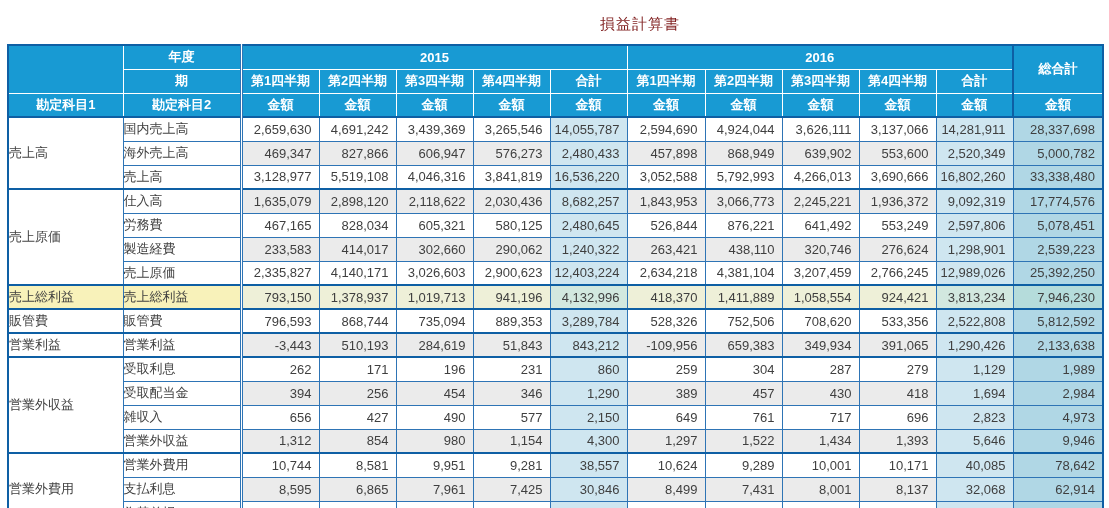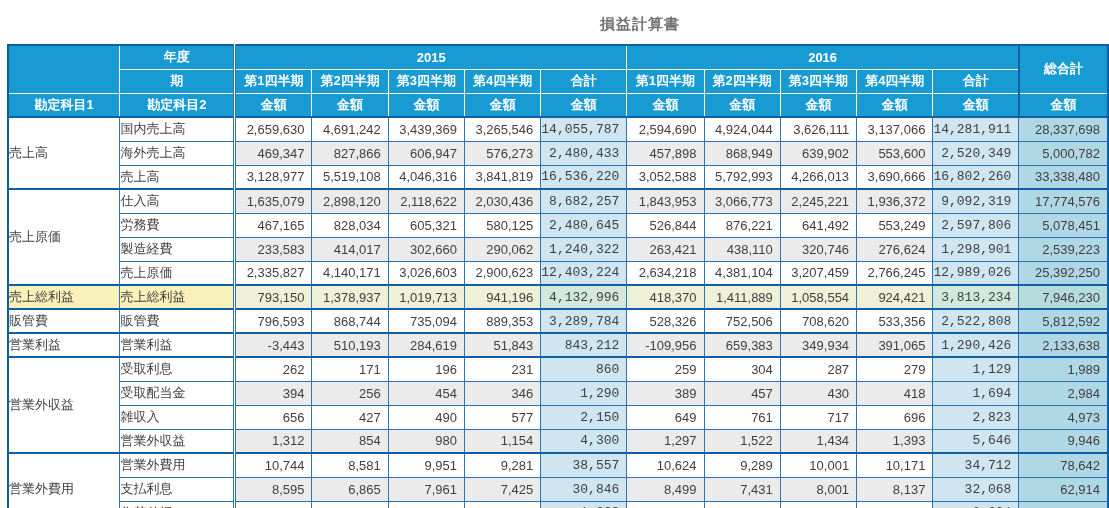--- a/index.html
+++ b/index.html
@@ -8,24 +8,23 @@
     position: relative;
     background: #ffffff;
     font-family: "Liberation Sans", "DejaVu Sans", sans-serif;
   }
   .title {
     position: absolute;
     top: 15px;
     left: 640px;
     transform: translateX(-50%);
     font-size: 15px;
-    color: #737373;
+    color: #7f1d1d;
     letter-spacing: 1px;
     white-space: nowrap;
-    font-weight: bold;
   }
   table {
     position: absolute;
     top: 44px;
     left: 7px;
     border-collapse: collapse;
     table-layout: fixed;
     border: 2px solid var(--dark);
   }
   th, td {
@@ -43,21 +42,21 @@
   }
   thead tr:last-child th { border-bottom: 2px solid var(--dark); }
   tbody td {
     border: 1px solid var(--grid);
     color: var(--text);
     background: #ffffff;
   }
   td.v { text-align: right; padding-right: 7px; }
   td.lab { text-align: left; }
   tr.gs td { border-top: 2px solid var(--dark); }
-  td.s { background: var(--sum); font-family: Liberation Mono, monospace; }
+  td.s { background: var(--sum); }
   td.g { background: var(--grand); text-align: right; }
   tr.stripe td.q { background: var(--stripe); }
   tr.hl td.lab { background: var(--hlLabel); margin-left: 40px; }
   tr.hl td.q { background: var(--hlQ); }
   tr.hl td.s { background: var(--hlS); }
   tr.hl td.g { background: var(--hlG); }
   .c1 { border-left: 3px double var(--grid) !important; margin-top: 48px; }
   th.gl { border-left: 2px solid var(--dark); font-family: Liberation Serif, serif; }
 </style>
 </head>
@@ -326,21 +325,21 @@
         <td class="lab a2">営業外費用</td>
         <td class="v q c1">10,744</td>
         <td class="v q">8,581</td>
         <td class="v q">9,951</td>
         <td class="v q">9,281</td>
         <td class="v s">38,557</td>
         <td class="v q">10,624</td>
         <td class="v q">9,289</td>
         <td class="v q">10,001</td>
         <td class="v q">10,171</td>
-        <td class="v s">34,712</td>
+        <td class="v s">40,085</td>
         <td class="v g">78,642</td>
       </tr>
       <tr class="stripe ">
         <td class="lab a2">支払利息</td>
         <td class="v q c1">8,595</td>
         <td class="v q">6,865</td>
         <td class="v q">7,961</td>
         <td class="v q">7,425</td>
         <td class="v s">30,846</td>
         <td class="v q">8,499</td>

